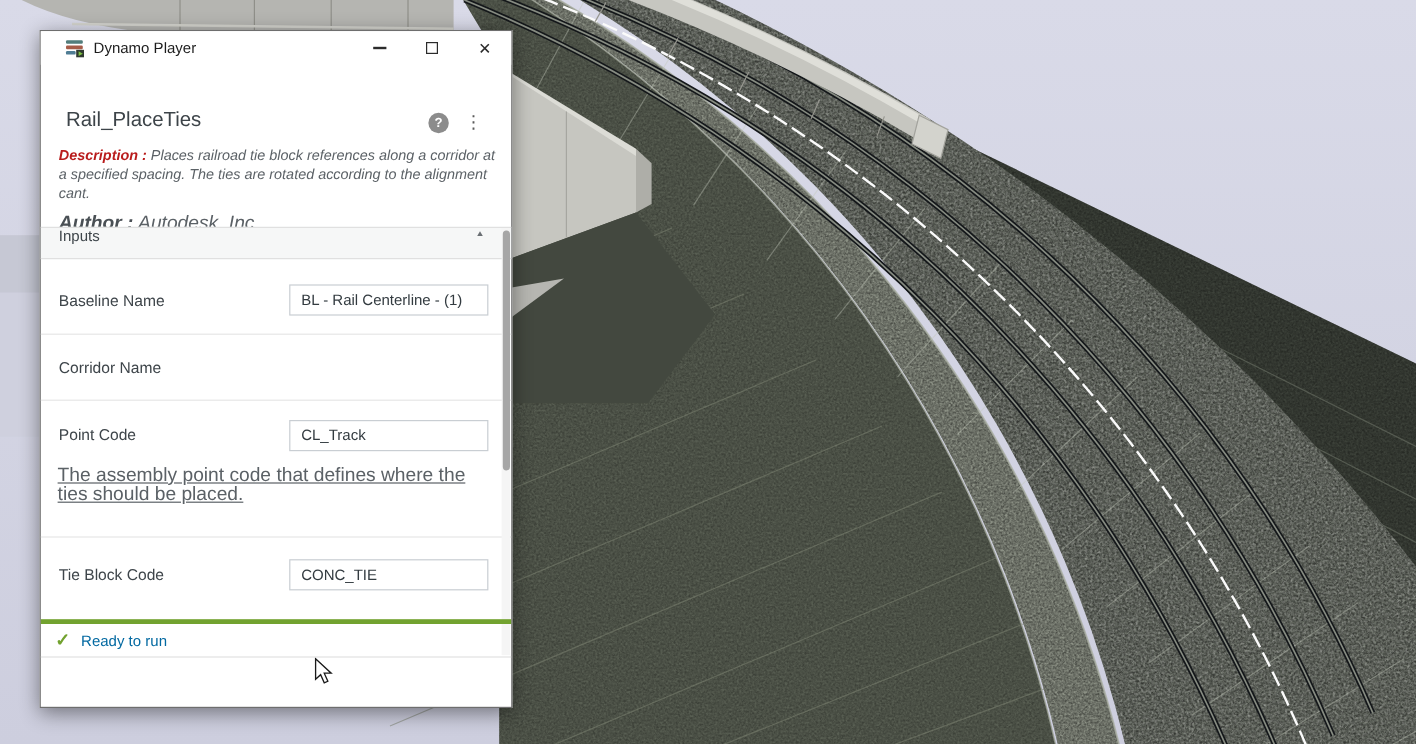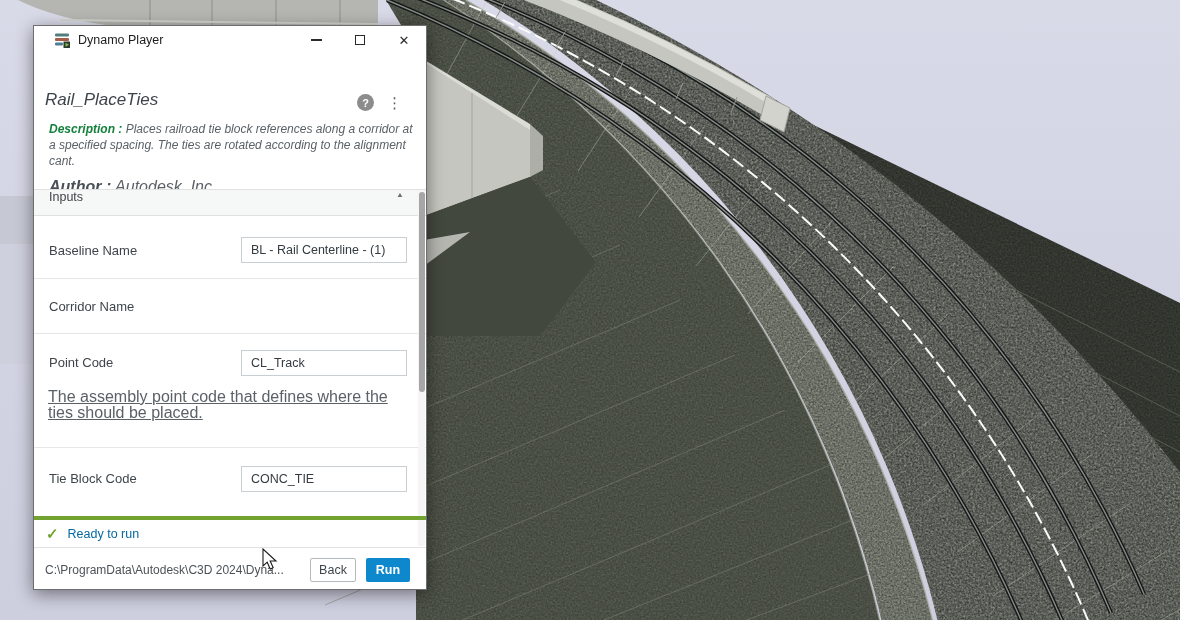--- a/index.html
+++ b/index.html
@@ -14,29 +14,29 @@
           box-shadow:0 4px 16px rgba(0,0,0,.45);}
   .titlebar{position:absolute;left:0;top:0;right:0;height:28px;background:#fff;
             display:flex;align-items:center;padding-left:20px;}
   .tb-title{font-size:12.5px;color:#1d1d1d;margin-left:7px;flex:1;}
   .tb-controls{display:flex;height:100%;}
   .tb-btn{width:44px;height:100%;display:flex;align-items:center;justify-content:center;cursor:default;}
   .min-glyph{width:11px;height:2px;background:#2b2b2b;}
   .max-glyph{width:10px;height:10px;border:1.4px solid #2b2b2b;}
   .close-glyph{font-size:13px;color:#2b2b2b;line-height:1;}
 
-  .script-name{position:absolute;left:11px;top:64px;font-size:17px;color:#3d4449;font-style:italic;}
+  .script-name{position:absolute;left:21px;top:64px;font-size:17px;color:#3d4449;}
   .head-icons{position:absolute;right:24px;top:68px;display:flex;align-items:center;gap:13px;}
   .help-circle{width:17px;height:17px;border-radius:50%;background:#8c8c8c;color:#fff;
                font-size:11px;font-weight:bold;display:flex;align-items:center;justify-content:center;}
   .kebab{font-size:15px;color:#5a5a5a;letter-spacing:0;line-height:1;}
 
   .desc{position:absolute;left:15px;top:95px;width:364px;font-size:12px;line-height:16px;
         font-style:italic;color:#5b6166;}
-  .desc .lbl{font-weight:bold;color:#15803d;}
+  .desc .lbl{font-weight:bold;color:#b91c1c;}
   .author{position:absolute;left:15px;top:152px;font-size:16px;font-style:italic;color:#5b6166;}
   .author .lbl{font-weight:bold;color:#4a5055;}
 
   .inputs-header{position:absolute;left:0;top:163px;width:100%;height:27px;background:#f6f7f7;
                  border-top:1px solid #e0e0e0;border-bottom:1px solid #e0e0e0;
                  display:flex;align-items:flex-start;padding:0 22px 0 15px;}
   .inputs-header .hdr-label{flex:1;font-size:12.5px;color:#3e454a;}
   .collapse{font-size:8px;color:#6a6f73;transform:scaleY(.85);}
 
   .field-label{position:absolute;left:15px;font-size:13px;color:#3e454a;}
@@ -259,23 +259,18 @@
     <div class="scroll-track">
       <div class="scroll-thumb"></div>
     </div>
 
     <div class="green-bar" id="green-bar" style="background: rgb(114, 162, 47);"></div>
     <div class="status-row">
       <span class="check" id="check-mark" style="color: rgb(114, 162, 47);">✓</span>
       <span class="status-text">Ready to run</span>
     </div>
 
-    <div class="footer">
-      <span class="path-text">C:\ProgramData\Autodesk\C3D 2024\Dyna...</span>
-      <button class="btn btn-back">Back</button>
-      <button class="btn btn-run" id="run-btn" style="background: rgb(14, 136, 204);">Run</button>
-    </div>
   </div>
 
   <svg class="cursor" viewBox="0 0 22 24">
     <path d="M 3,1 L 3,18 L 7.2,14.2 L 10.2,21 L 13.2,19.7 L 10.2,13 L 16,13 Z" fill="#fff" stroke="#1a1a1a" stroke-width="1.1"></path>
   </svg>
 </div>
 
 </body></html>

